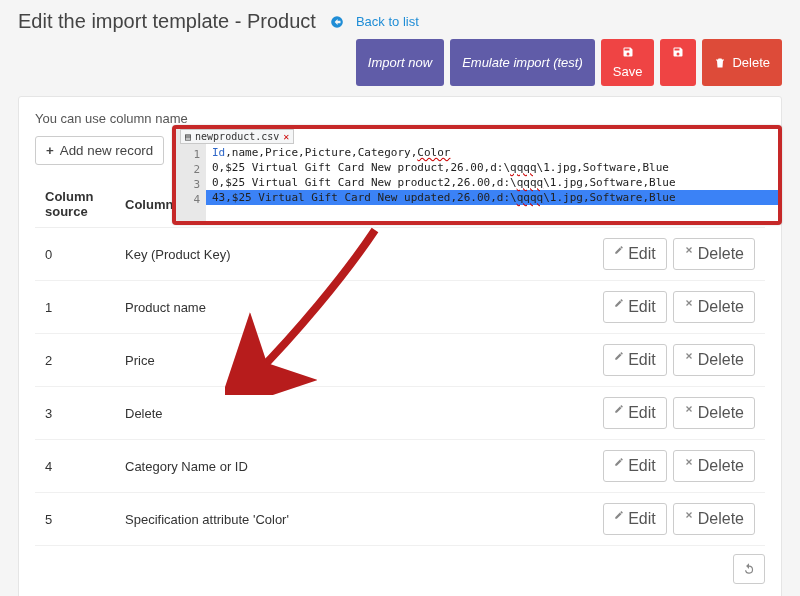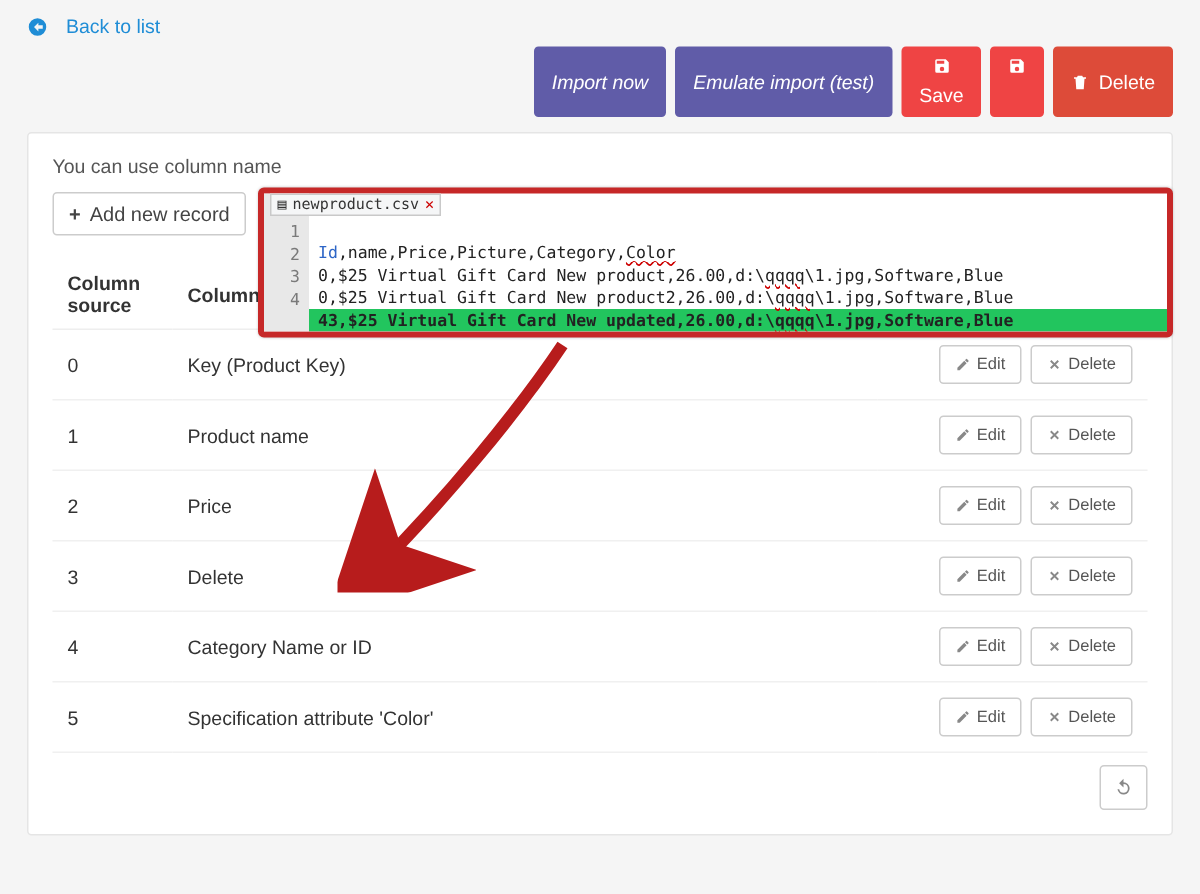--- a/index.html
+++ b/index.html
@@ -24,48 +24,49 @@
   .panel-body { padding:14px 16px 16px 16px; position:relative; }
   .hint { color:#555; margin-bottom:10px; }
   .add-btn { display:inline-flex; align-items:center; gap:6px; padding:6px 10px; border:1px solid #ccc; background:#fff; border-radius:3px; cursor:pointer; color:#444; }
   .add-btn span.plus { font-weight:bold; }
 
   table.map { width:100%; border-collapse:collapse; margin-top:16px; }
   table.map th { text-align:left; font-weight:600; font-size:13px; color:#333; padding:8px 10px; border-bottom:1px solid #eee; }
   table.map td { padding:10px 10px; border-bottom:1px solid #f0f0f0; vertical-align:middle; }
   table.map td.src { width:80px; }
   table.map td.actions { width:180px; text-align:right; white-space:nowrap; }
-  .small-btn { display:inline-flex; align-items:center; gap:4px; padding:6px 10px; border:1px solid #ccc; background:#fff; border-radius:3px; cursor:pointer; color:#555; font-size:11px; margin-left:6px; }
+  .small-btn { display:inline-flex; gap:4px; padding:6px 10px; border:1px solid #ccc; background:#fff; border-radius:3px; cursor:pointer; color:#555; font-size:16px; margin-left:6px; }
   .small-btn svg { width:10px; height:10px; fill:#888; }
 
   .refresh-wrap { text-align:right; margin-top:8px; }
   .refresh { display:inline-flex; align-items:center; justify-content:center; width:32px; height:30px; border:1px solid #ccc; background:#fff; border-radius:3px; cursor:pointer; }
   .refresh svg { width:14px; height:14px; fill:#888; }
 
   
   .callout { position:absolute; top:125px; left:172px; width:610px; height:100px; border:4px solid #c62828; border-radius:4px; background:#fff; display:flex; font-family: Consolas, Menlo, monospace; font-size:11px; overflow:hidden; z-index:5; box-shadow:0 0 2px rgba(0,0,0,.2); }
   .callout .filetab { position:absolute; top:0; left:4px; background:#f5f6f7; border:1px solid #c9c9c9; padding:0 4px; font-size:10px; display:flex; align-items:center; gap:4px; height:15px; color:#333; z-index:6; }
   .callout .filetab .x { color:#c00; font-weight:bold; }
   .callout .gutter { width:30px; background:#e8e8e8; padding-top:18px; text-align:right; color:#7a7a7a; }
   .callout .gutter div { padding:0 6px; line-height:15px; height:15px; }
-  .callout .code { flex:1; padding-top:32px; white-space:pre; color:#222; }
+  .callout .code { flex:1; padding-top:16px; white-space:pre; color:#222; }
   .callout .code div { line-height:15px; height:15px; padding-left:6px; }
   .callout .code .id { color:#2e66c7; }
   .callout .code .misspell { text-decoration: underline wavy #c00; }
-  .callout .code .hl { background:#22c55e; display:block;font-weight:bold; }
+  .callout .code .hl { background:#3b82f6; display:block; }
 
   
   .arrow { position:absolute; top:225px; left:225px; width:180px; height:170px; pointer-events:none; z-index:4; }
 </style>
 </head>
 <body>
 
 <div class="page">
 
   <div class="header">
+    <span class="title">Edit the import template - Product</span>
     <span class="back-link">
       <svg viewBox="0 0 24 24">
           <path d="M12 2a10 10 0 100 20 10 10 0 000-20zm1 15l-5-5 5-5v3h5v4h-5v3z"></path>
         </svg>
       <span>Back to list</span>
     </span>
   </div>
 
   <div class="toolbar">
     <button class="btn btn-purple">

